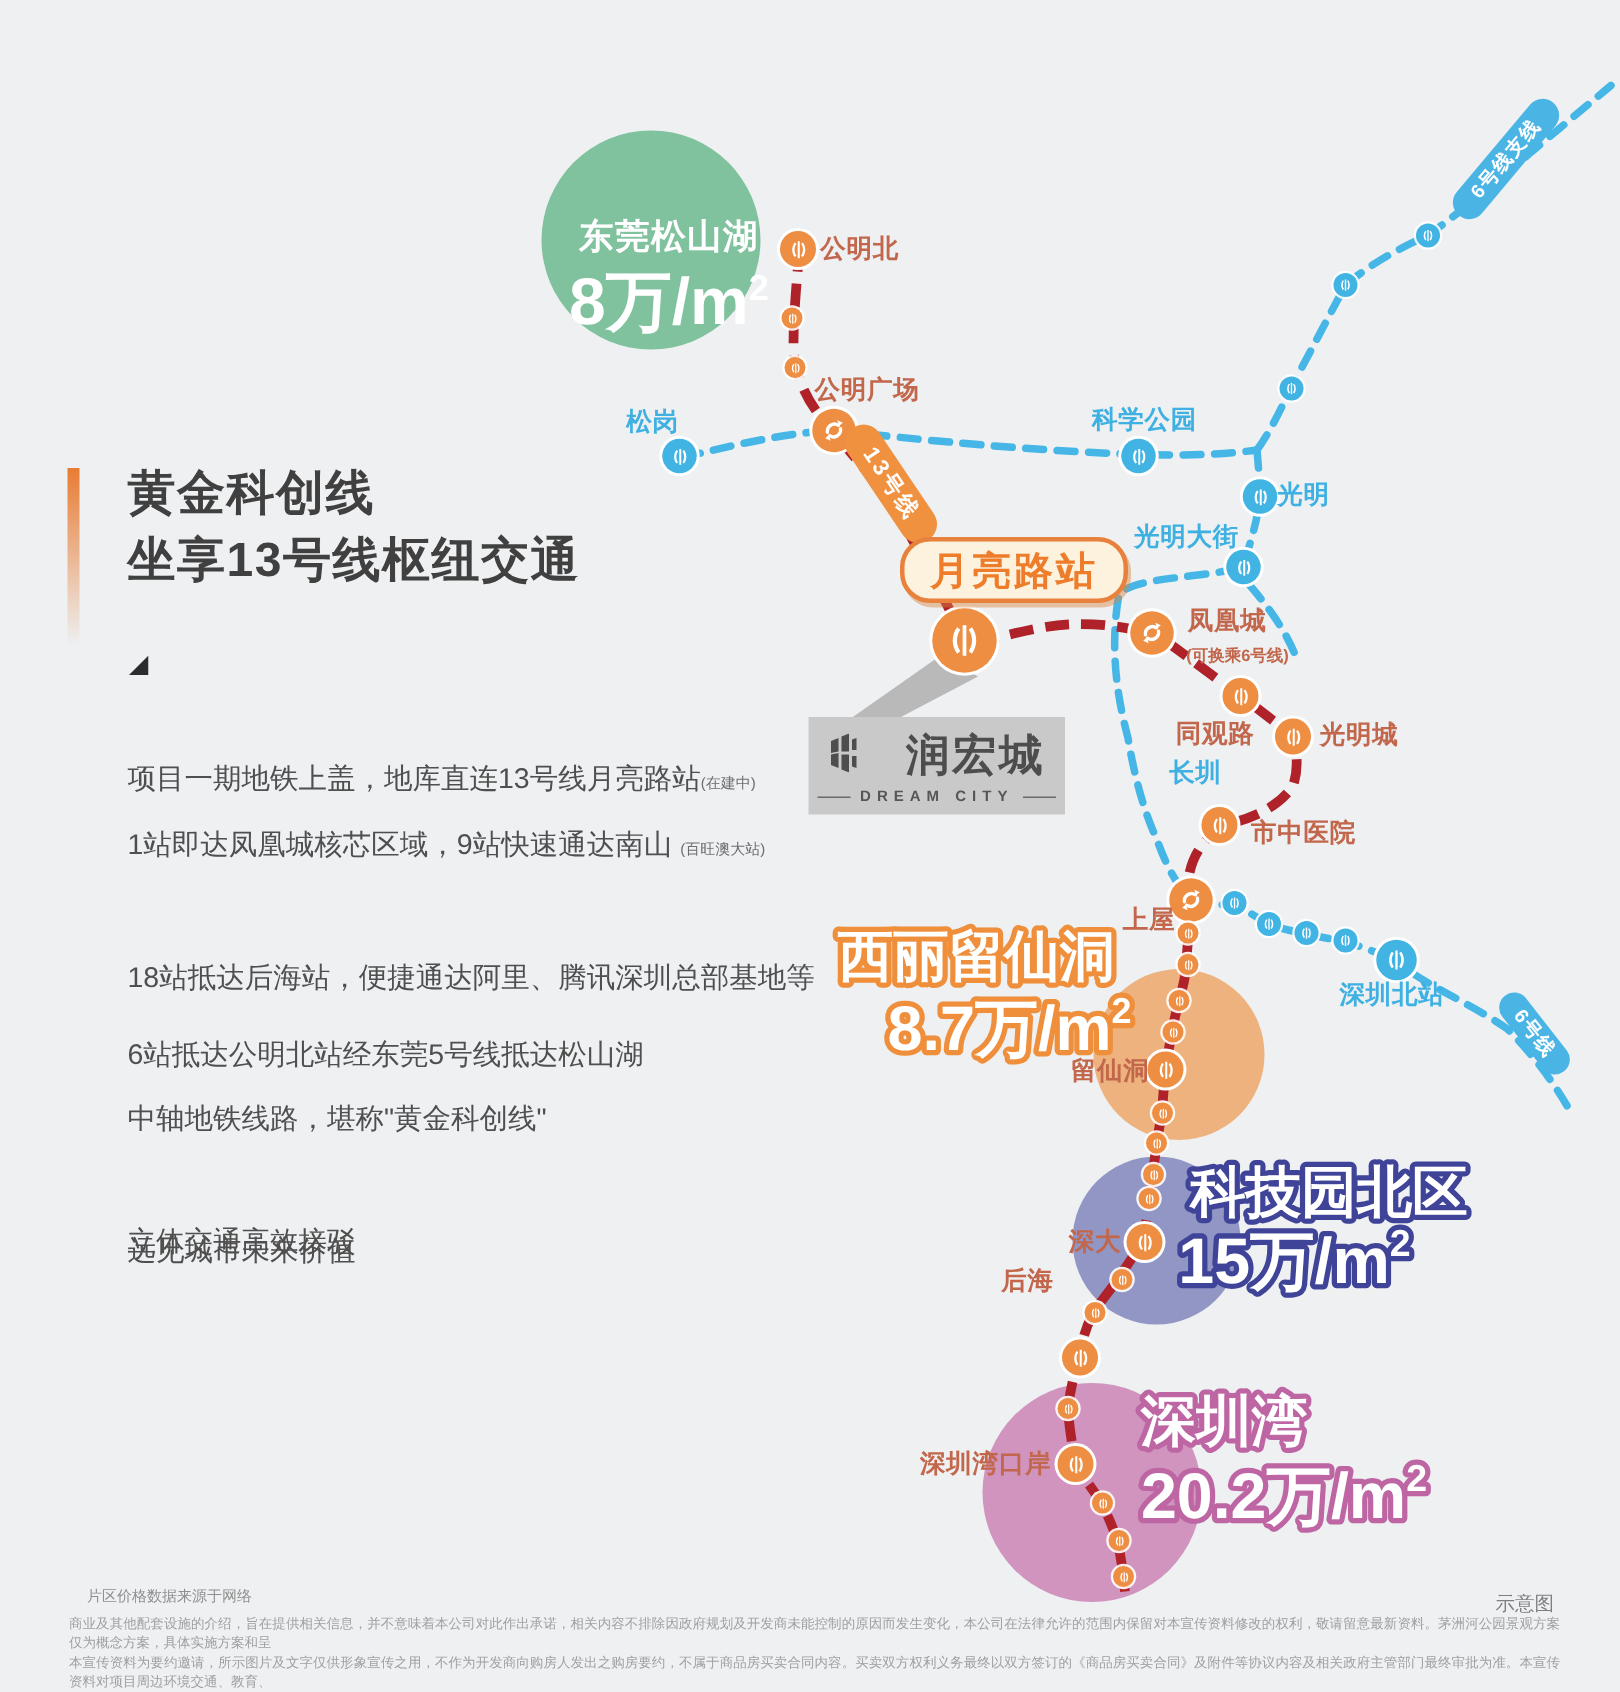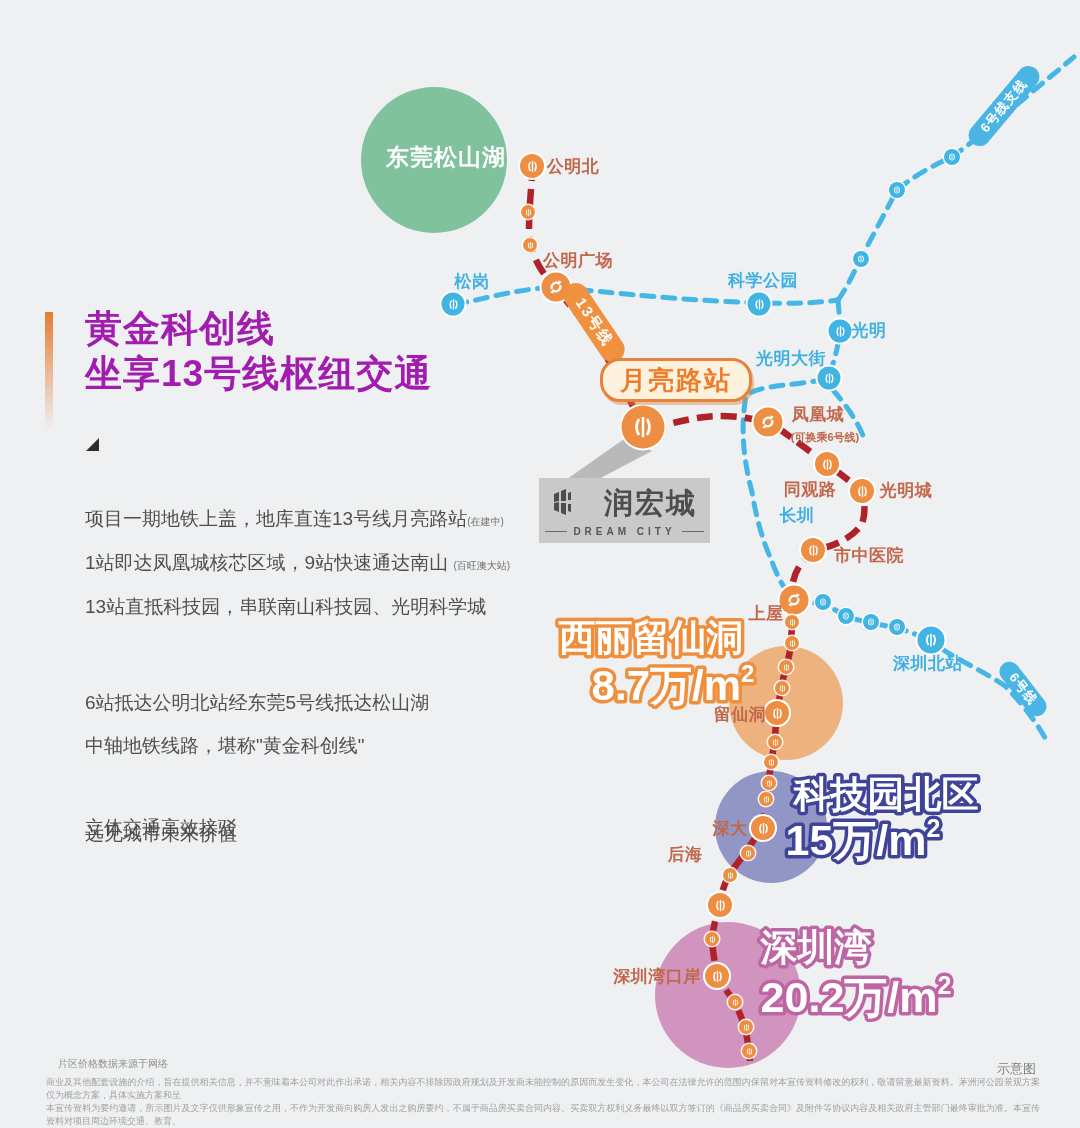--- a/index.html
+++ b/index.html
@@ -36,22 +36,22 @@
   #logo-box{position:absolute;left:539px;top:478px;width:171px;height:65px;background:#c9c9ca;z-index:5;
             display:flex;flex-direction:column;align-items:center;justify-content:center;}
   #logo-row{display:flex;align-items:center;gap:22px;justify-content:flex-end;}
   #logo-name{font-size:29px;font-weight:800;color:#4d4d4d;letter-spacing:2px;}
   #logo-sub{display:flex;align-items:center;gap:6px;margin-top:2px;color:#565656;}
   #logo-sub .rule{width:22px;height:1px;background:#6a6a6a;}
   #logo-sub .txt{font-size:10px;font-weight:700;letter-spacing:4px;}
   
   #accent-bar{position:absolute;left:45px;top:312px;width:8px;height:118px;z-index:2;
               background:linear-gradient(#e87c33,rgba(233,126,53,0));}
-  #headline{position:absolute;left:85px;top:306px;font-size:37px;line-height:45px;font-weight:800;
-            color:#a21caf;letter-spacing:1px;z-index:2;}
+  #headline{position:absolute;left:85px;top:306px;font-size:32px;line-height:45px;font-weight:800;
+            color:#404040;letter-spacing:1px;z-index:2;}
   #tri{position:absolute;left:86px;top:437px;z-index:2;}
   .bullet{position:absolute;left:85px;font-size:19px;color:#4f4f4f;white-space:nowrap;z-index:2;}
   .bullet .note{font-size:10px;color:#6e6e6e;}
   #slogan{position:absolute;left:77px;top:925px;font-size:36px;font-weight:900;color:#f0912c;
           letter-spacing:1px;white-space:nowrap;z-index:2;}
   
   .gb-txt{position:absolute;color:#fff;text-align:center;z-index:2;font-weight:800;white-space:nowrap;}
   .sup{font-size:.55em;vertical-align:.65em;font-weight:800;}
   .price-svg{position:absolute;z-index:2;overflow:visible;}
   .price-svg text{font-family:"Liberation Sans","DejaVu Sans",sans-serif;font-weight:800;fill:#fff;
@@ -165,21 +165,21 @@
       <div class="st-label lbl-o" style="left: 578px; top: 260px;">公明广场</div>
       <div class="station st-blue ring" style="left: 453px; top: 304px; width: 23px; height: 23px;">
         <svg viewBox="0 0 24 24" style="width:14px;height:14px;display:block">
   <g fill="#fff">
             <path d="M10.9 3h2.2v18h-2.2z"></path>
   <path d="M7.6 4.2l1.9 1.5c-2.6 3.6-2.6 9 0 12.6l-1.9 1.5C4.2 15.4 4.2 8.6 7.6 4.2z"></path>
   <path d="M16.4 4.2l-1.9 1.5c2.6 3.6 2.6 9 0 12.6l1.9 1.5c3.4-4.4 3.4-11.2 0-15.6z"></path>
           </g>
         </svg>
       </div>
-      <div class="st-label lbl-b" style="left: 472px; top: 281px;">松岗</div>
+      <div class="st-label lbl-b" style="left: 435px; top: 281px;">松岗</div>
       <div class="station st-blue ring" style="left: 759px; top: 304px; width: 23px; height: 23px;">
         <svg viewBox="0 0 24 24" style="width:14px;height:14px;display:block">
   <g fill="#fff">
             <path d="M10.9 3h2.2v18h-2.2z"></path>
   <path d="M7.6 4.2l1.9 1.5c-2.6 3.6-2.6 9 0 12.6l-1.9 1.5C4.2 15.4 4.2 8.6 7.6 4.2z"></path>
   <path d="M16.4 4.2l-1.9 1.5c2.6 3.6 2.6 9 0 12.6l1.9 1.5c3.4-4.4 3.4-11.2 0-15.6z"></path>
           </g>
         </svg>
       </div>
       <div class="st-label lbl-b" style="left: 763px; top: 280px;">科学公园</div>
@@ -513,28 +513,29 @@
     <div>坐享13号线枢纽交通</div>
   </div>
   <div id="tri">
     <svg width="13" height="13" viewBox="0 0 13 13">
         <polygon points="13,0 13,13 0,13" fill="#2c2c2c"></polygon>
       </svg>
   </div>
 
   <div class="bullet" style="top:506px;"><span>项目一期地铁上盖，地库直连13号线月亮路站</span><span class="note">(在建中)</span></div>
   <div class="bullet" style="top:550px;"><span>1站即达凤凰城核芯区域，9站快速通达南山</span> <span class="note">(百旺澳大站)</span></div>
-  <div class="bullet" style="top:594px;"><span>13站直抵科技园，串联南山科技园、光明科学城</span></div>
+  <div class="bullet" style="top:639px;"><span>18站抵达后海站，便捷通达阿里、腾讯深圳总部基地等</span></div>
   <div class="bullet" style="top:690px;"><span>6站抵达公明北站经东莞5号线抵达松山湖</span></div>
   <div class="bullet" style="top:733px;"><span>中轴地铁线路，堪称"黄金科创线"</span></div>
   <div class="bullet" style="top:777px;margin-top:38px;"><span>立体交通高效接驳</span></div>
   <div class="bullet" style="top:821px;"><span>远见城市未来价值</span></div>
 
 
   <div class="gb-txt" style="left:346px;top:142px;width:200px;font-size:23px;letter-spacing:1px;"><span>东莞松山湖</span></div>
+  <div class="gb-txt" style="left:336px;top:172px;width:220px;font-size:44px;"><span>8万/m</span><span class="sup">2</span></div>
 
   <svg class="price-svg" style="left:540px;top:610px;" width="240" height="105">
     <text x="111" y="40" font-size="37" text-anchor="middle" stroke="#ef8f3c" stroke-width="7">西丽留仙洞</text>
     <text x="133" y="90" font-size="42" text-anchor="middle" stroke="#ef8f3c" stroke-width="7"><tspan>8.7万/m</tspan><tspan font-size="24" dy="-18">2</tspan></text>
   </svg>
   <svg class="price-svg" style="left:780px;top:765px;" width="220" height="100">
     <text x="106" y="42" font-size="37" text-anchor="middle" stroke="#3f4499" stroke-width="7">科技园北区</text>
     <text x="83" y="90" font-size="43" text-anchor="middle" stroke="#3f4499" stroke-width="7"><tspan>15万/m</tspan><tspan font-size="25" dy="-18">2</tspan></text>
   </svg>
   <svg class="price-svg" style="left:745px;top:918px;" width="235" height="105">

